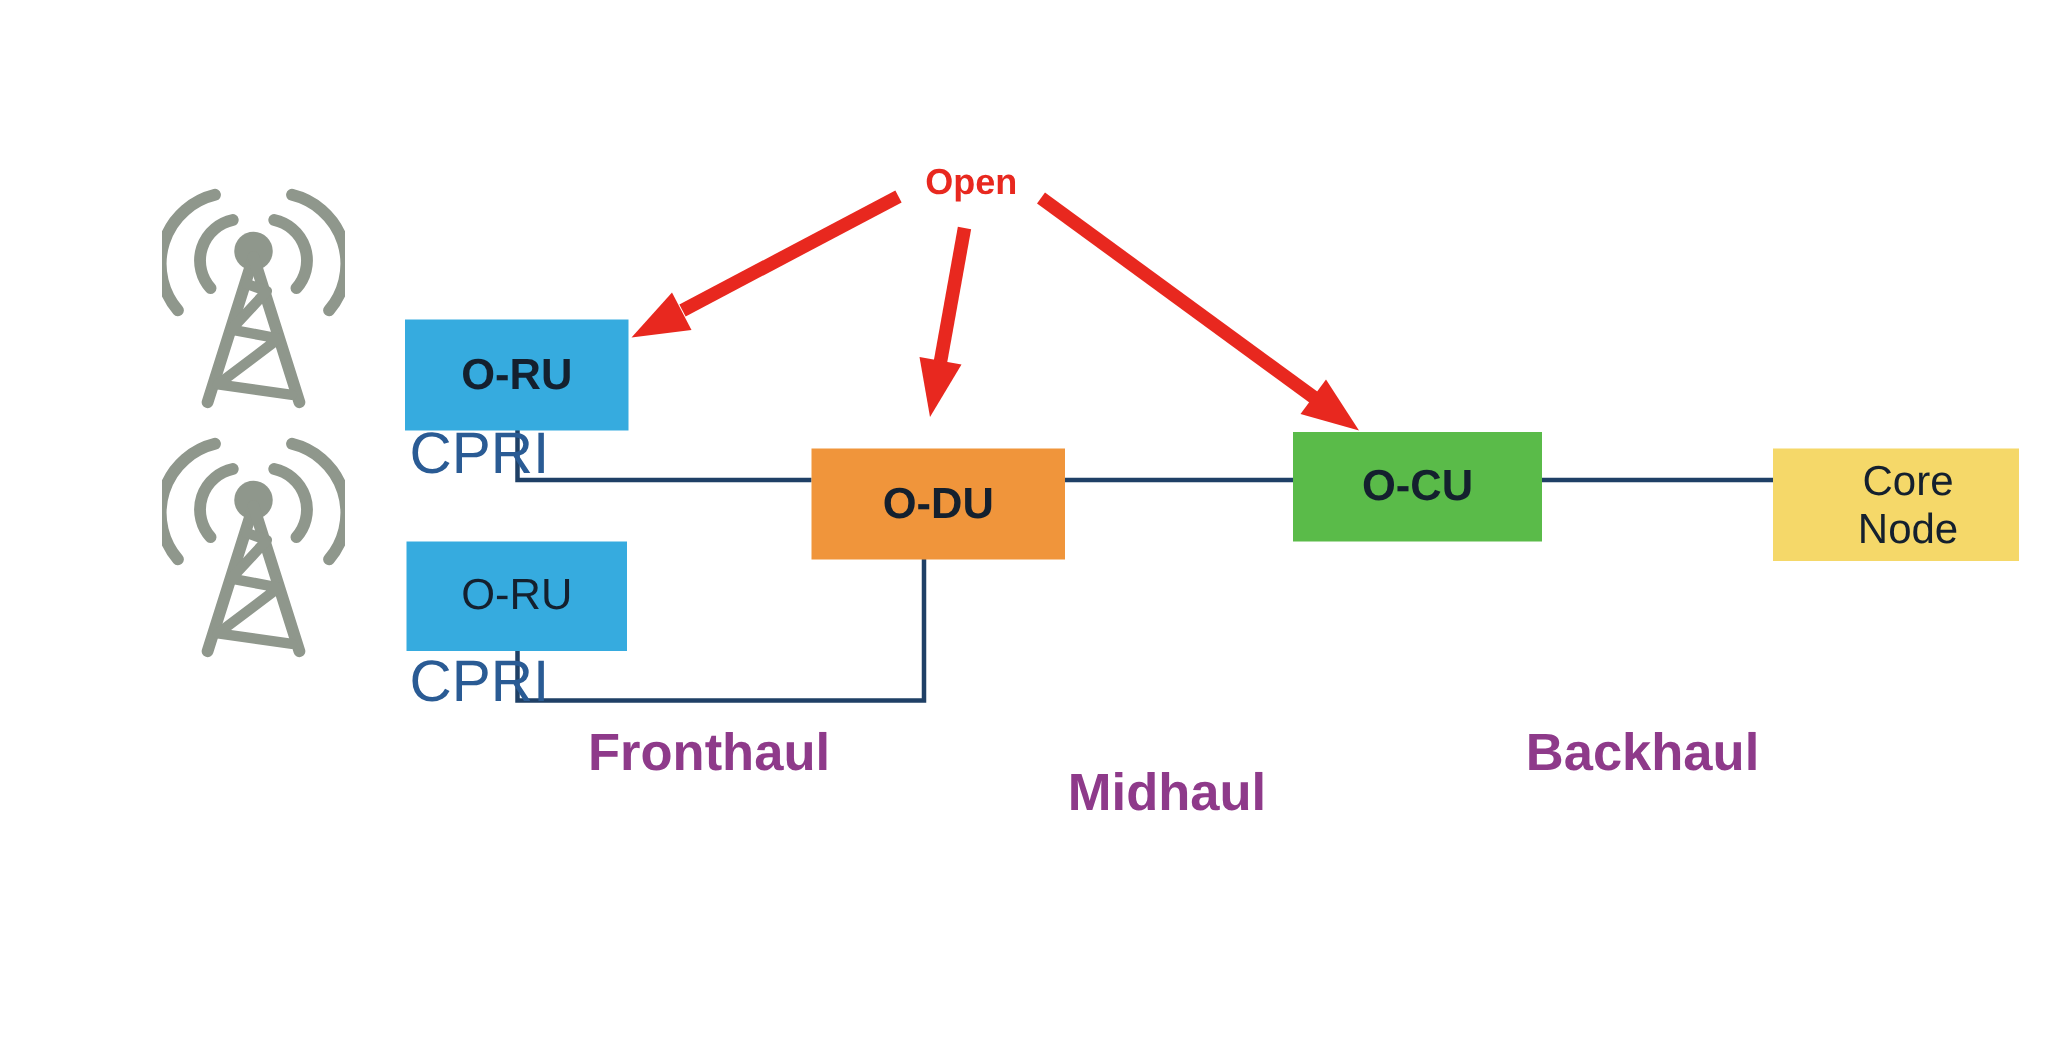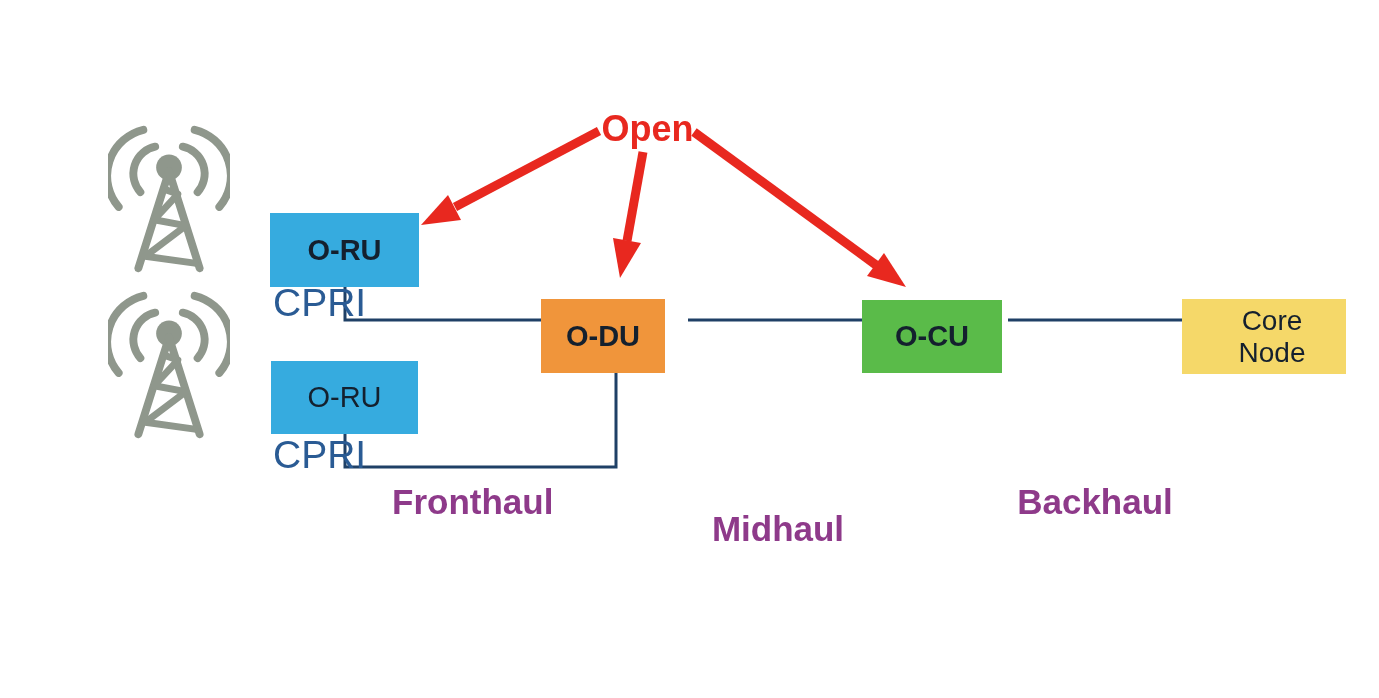--- a/index.html
+++ b/index.html
@@ -24,35 +24,35 @@
     align-items: center;
     justify-content: center;
     text-align: center;
     color: #14202e;
     font-size: 29px;
     margin-top: 16px;
   }
   .node.bold .node-label { font-weight: bold; }
   .node-oru1 { left: 270px;  top: 197px; width: 149px; height: 74px; }
   .node-oru2 { left: 271px;  top: 345px; width: 147px; height: 73px; }
-  .node-odu  { left: 541px;  top: 283px; width: 124px; height: 74px; }
-  .node-ocu  { left: 862px;  top: 284px; width: 140px; height: 73px; }
+  .node-odu  { left: 541px;  top: 283px; width: 169px; height: 74px; }
+  .node-ocu  { left: 862px;  top: 272px; width: 166px; height: 73px; }
   .node-core { left: 1182px; top: 283px; width: 148px; height: 75px; padding-left: 16px; }
   .node-core .node-label {
     display: inline-block;
     width: 100px;
     font-size: 28px;
     line-height: 1.14;
   }
 
   .text-label { position: absolute; z-index: 2; white-space: nowrap; }
   .open-label {
     left: 600px; top: 108px; width: 95px;
     text-align: center;
-    font-size: 36px; font-weight: bold;
+    font-size: 24px; font-weight: bold;
     color: #e8281f;
   }
   .cpri-label { font-size: 39px; color: #2a5b94; }
   .cpri-1 { left: 273px; top: 281px; }
   .cpri-2 { left: 273px; top: 433px; }
   .segment-label {
     top: 482px; width: 160px;
     text-align: center;
     font-size: 35px; font-weight: bold;
     color: #8e3a8a;

